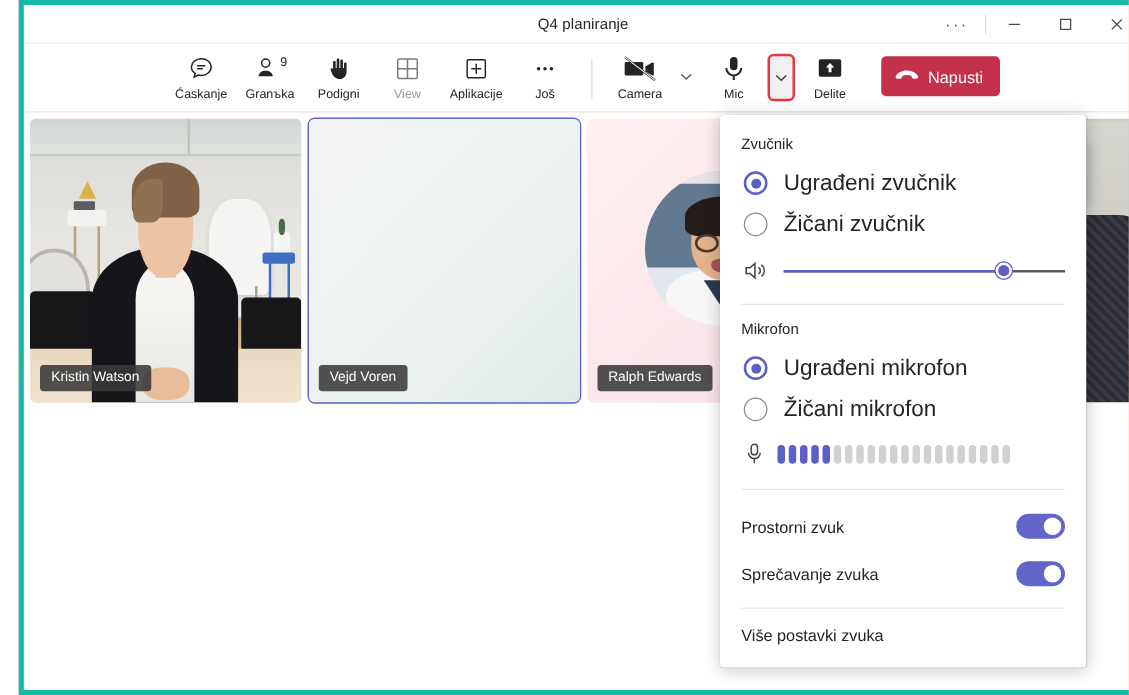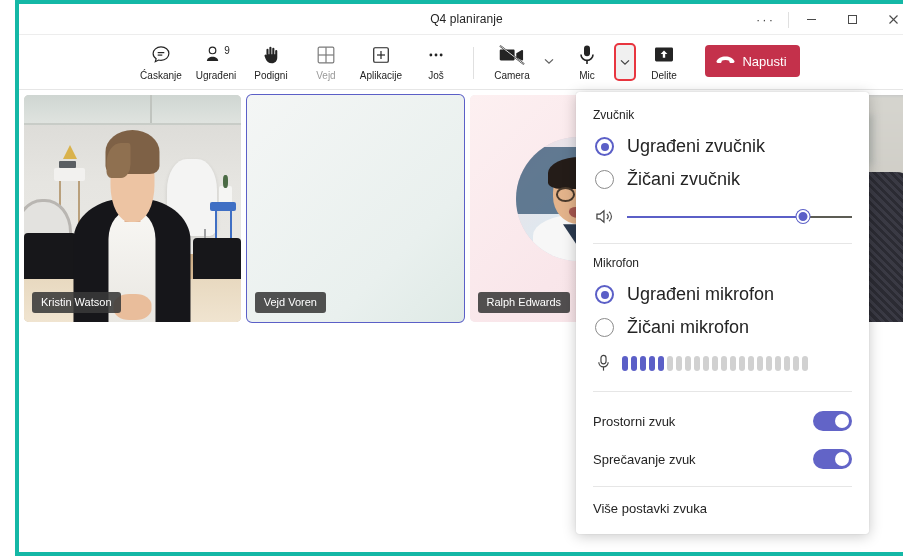--- a/index.html
+++ b/index.html
@@ -525,42 +525,42 @@
       </div>
 
       <div class="tb-item">
         <span class="tb-ico">
           <svg width="20" height="22" viewBox="0 0 22 24" fill="none" stroke="#242424" stroke-width="1.3">
             <circle cx="10.5" cy="7" r="3.6"></circle>
             <path d="M4.3 18.6c0-3 2.8-4.8 6.2-4.8s6.2 1.8 6.2 4.8z" fill="#242424" stroke="none"></path>
           </svg>
           <span class="badge-num">9</span>
         </span>
-        <span class="tb-lbl">Ugrađeni</span>
+        <span class="tb-lbl">Granъka</span>
       </div>
 
       <div class="tb-item">
         <span class="tb-ico">
           <svg width="20" height="22" viewBox="0 0 22 24" fill="#242424">
             <path d="M6 12.5V6.2a1.15 1.15 0 0 1 2.3 0v5.1h.9V4.1a1.15 1.15 0 0 1 2.3 0v7.2h.9V5.1a1.15 1.15 0 0 1 2.3 0v6.2h.9V7.6a1.15 1.15 0 0 1 2.3 0v7.1c0 3.6-2.4 6.4-5.9 6.4-3.6 0-6-2.3-7-5.1l-1.1-3a1.1 1.1 0 0 1 2-.9z"></path>
           </svg>
         </span>
         <span class="tb-lbl">Podigni</span>
       </div>
 
 
       <div class="tb-item">
         <span class="tb-ico">
           <svg width="20" height="20" viewBox="0 0 22 22" fill="none" stroke="#7a7a7a" stroke-width="1.3">
             <rect x="2.4" y="2.4" width="17.2" height="17.2" rx="1.4"></rect>
             <line x1="11" y1="2.4" x2="11" y2="19.6"></line>
               <line x1="2.4" y1="11" x2="19.6" y2="11"></line>
           </svg>
         </span>
-        <span class="tb-lbl dim">Vejd</span>
+        <span class="tb-lbl dim">View</span>
       </div>
 
       <div class="tb-item">
         <span class="tb-ico">
           <svg width="20" height="20" viewBox="0 0 22 22" fill="none" stroke="#242424" stroke-width="1.3">
             <rect x="3" y="3" width="16" height="16" rx="1.4"></rect>
             <line x1="11" y1="6.6" x2="11" y2="15.4"></line>
               <line x1="6.6" y1="11" x2="15.4" y2="11"></line>
           </svg>
         </span>
@@ -783,21 +783,21 @@
         </span>
     </div>
 
     <div class="fly-sep"></div>
 
     <div class="toggle-row">
       <span class="toggle-lbl">Prostorni zvuk</span>
       <span class="switch"></span>
     </div>
     <div class="toggle-row">
-      <span class="toggle-lbl">Sprečavanje zvuk</span>
+      <span class="toggle-lbl">Sprečavanje zvuka</span>
       <span class="switch"></span>
     </div>
 
     <div class="fly-sep" style="margin-top:8px;margin-bottom:0"></div>
 
     <div class="more-link">Više postavki zvuka</div>
   </div>
 
 </div>
 

